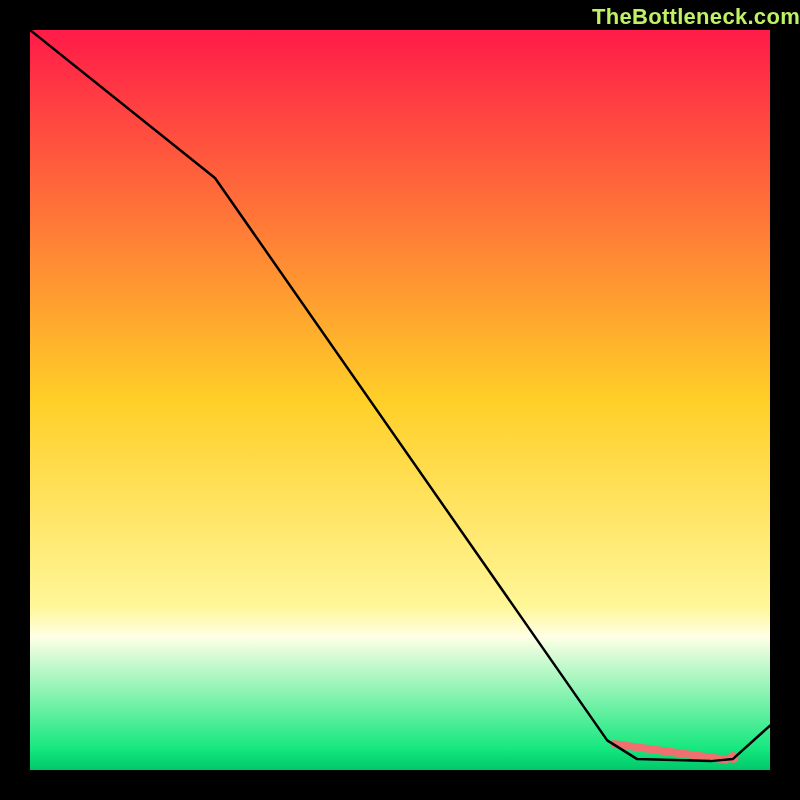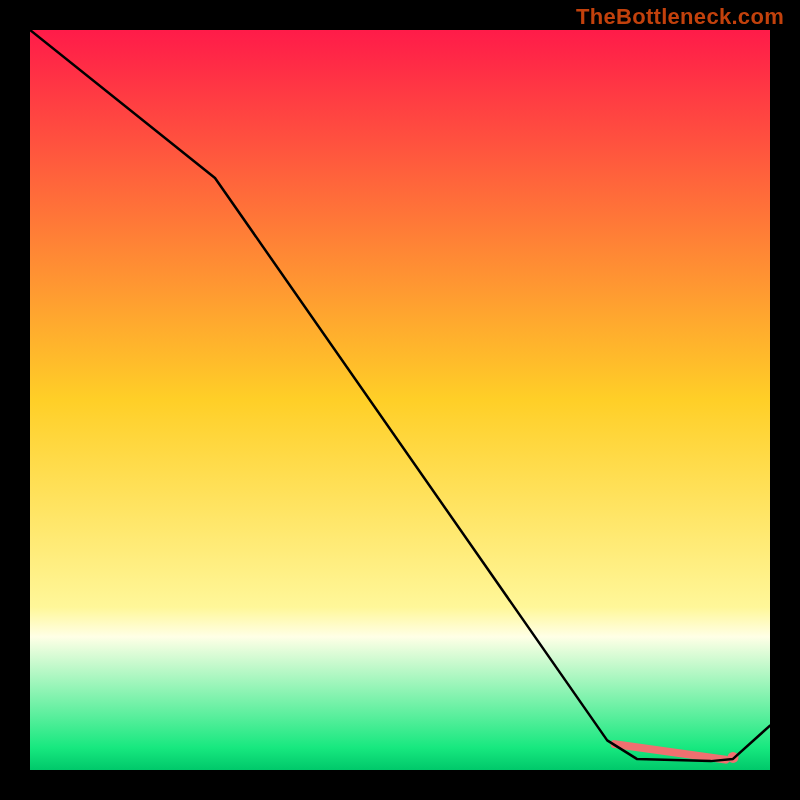--- a/index.html
+++ b/index.html
@@ -12,22 +12,22 @@
     overflow: hidden;
   }
   .frame {
     position: relative;
     width: 800px;
     height: 800px;
   }
   .watermark {
     position: absolute;
     top: 4px;
-    right: 16px;
-    color: #c2410c;
+    right: 0;
+    color: #bef264;
     font-size: 22px;
     font-weight: 600;
     letter-spacing: 0.3px;
     z-index: 5;
   }
   .plot-wrap {
     position: absolute;
     left: 30px;
     top: 30px;
     width: 740px;

